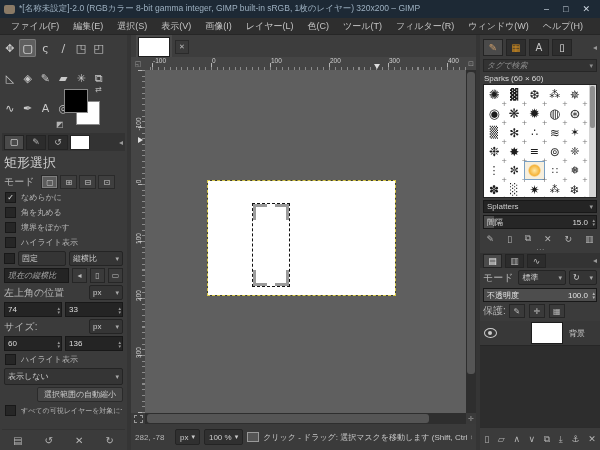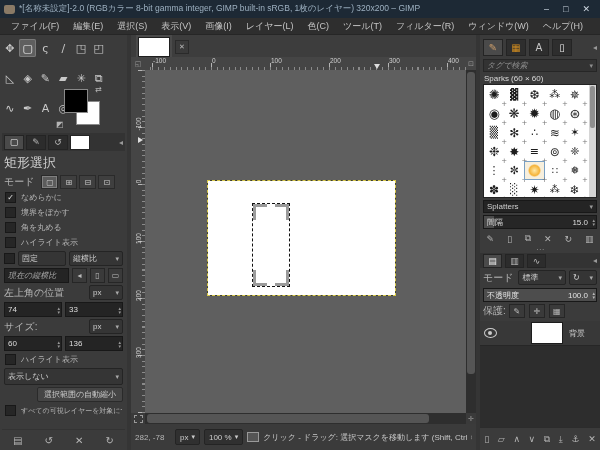--- a/index.html
+++ b/index.html
@@ -229,25 +229,25 @@
             <span class="modebtn icn">⊟</span>
             <span class="modebtn icn">⊡</span>
           </span>
       </div>
       <div class="cbrow">
         <span class="cb icn">✓</span>
         <span class="cbl">なめらかに</span>
       </div>
       <div class="cbrow">
         <span class="cb"></span>
-        <span class="cbl">境界をぼかす</span>
+        <span class="cbl">角を丸める</span>
       </div>
       <div class="cbrow">
         <span class="cb"></span>
-        <span class="cbl">角を丸める</span>
+        <span class="cbl">境界をぼかす</span>
       </div>
       <div class="cbrow">
         <span class="cb"></span>
         <span class="cbl">ハイライト表示</span>
       </div>
       <div class="row">
         <span class="cb"></span>
         <span class="dd" style="flex:1;">
             <span>固定</span>
           </span>

